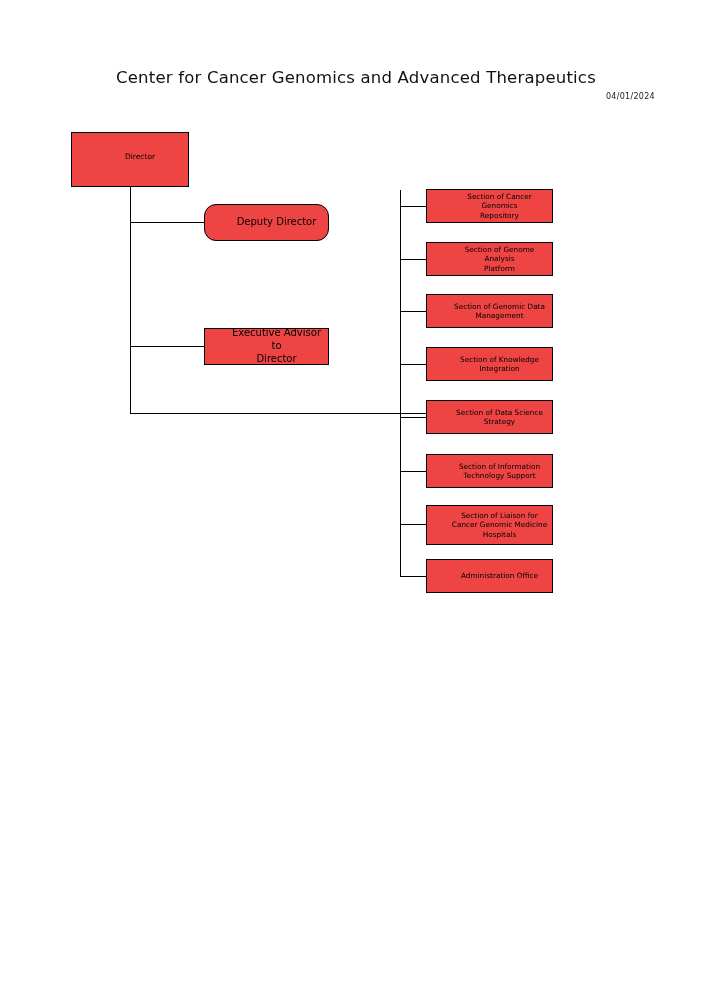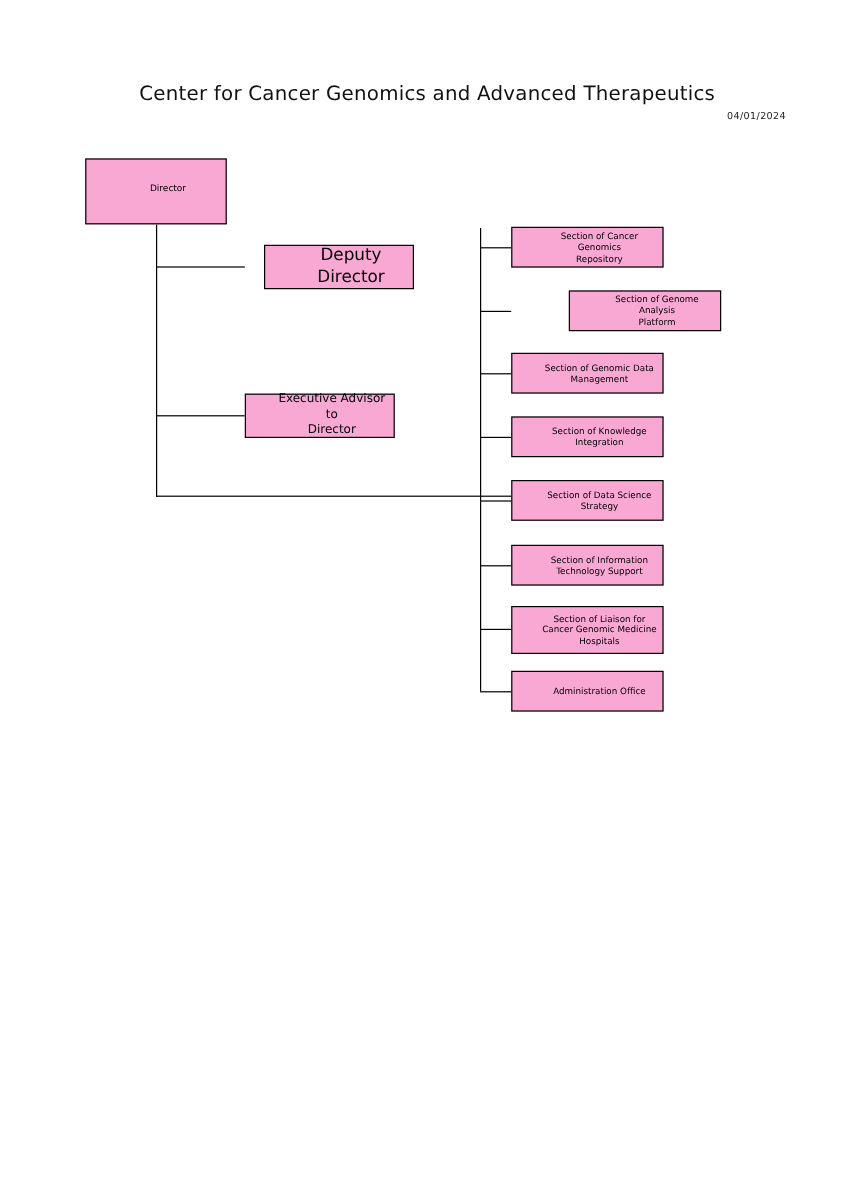--- a/index.html
+++ b/index.html
@@ -38,21 +38,21 @@
     letter-spacing: 0.3px;
     white-space: nowrap;
     color: #1a1a1a;
   }
 
   
   .node {
     position: absolute;
     box-sizing: border-box;
     border: 1px solid #000000;
-    background: #f9a8d4;
+    background: #ef4444;
     display: flex;
     align-items: center;
     justify-content: center;
     text-align: center;
     line-height: 1.28;
     color: #000000;
     padding-left: 20px;
   }
   .node .label {
     display: block;
@@ -64,25 +64,26 @@
   .node-director {
     left: 71px;
     top: 132px;
     width: 118px;
     height: 55px;
     font-size: 7.5px;
     align-items: flex-start;
     padding-top: 19px;
   }
   .node-deputy {
-    left: 220px;
+    left: 204px;
     top: 204px;
     width: 125px;
     height: 37px;
-    font-size: 14px;
+    font-size: 10px;
+    border-radius: 12px;
   }
   .node-advisor {
     left: 204px;
     top: 328px;
     width: 125px;
     height: 37px;
     font-size: 10px;
   }
   .node-section {
     left: 426px;
@@ -141,21 +142,21 @@
   <div class="node node-advisor">
     <span class="label">Executive Advisor to
 Director</span>
   </div>
 
   <div class="node node-section" style="top:189px;">
     <span class="label">Section of Cancer Genomics
 Repository</span>
   </div>
 
-  <div class="node node-section" style="top:242px;margin-left:48px;">
+  <div class="node node-section" style="top:242px;">
     <span class="label">Section of Genome Analysis
 Platform</span>
   </div>
 
   <div class="node node-section" style="top:347px;">
     <span class="label">Section of Knowledge
 Integration</span>
   </div>
 
   <div class="node node-section" style="top:294px;">

